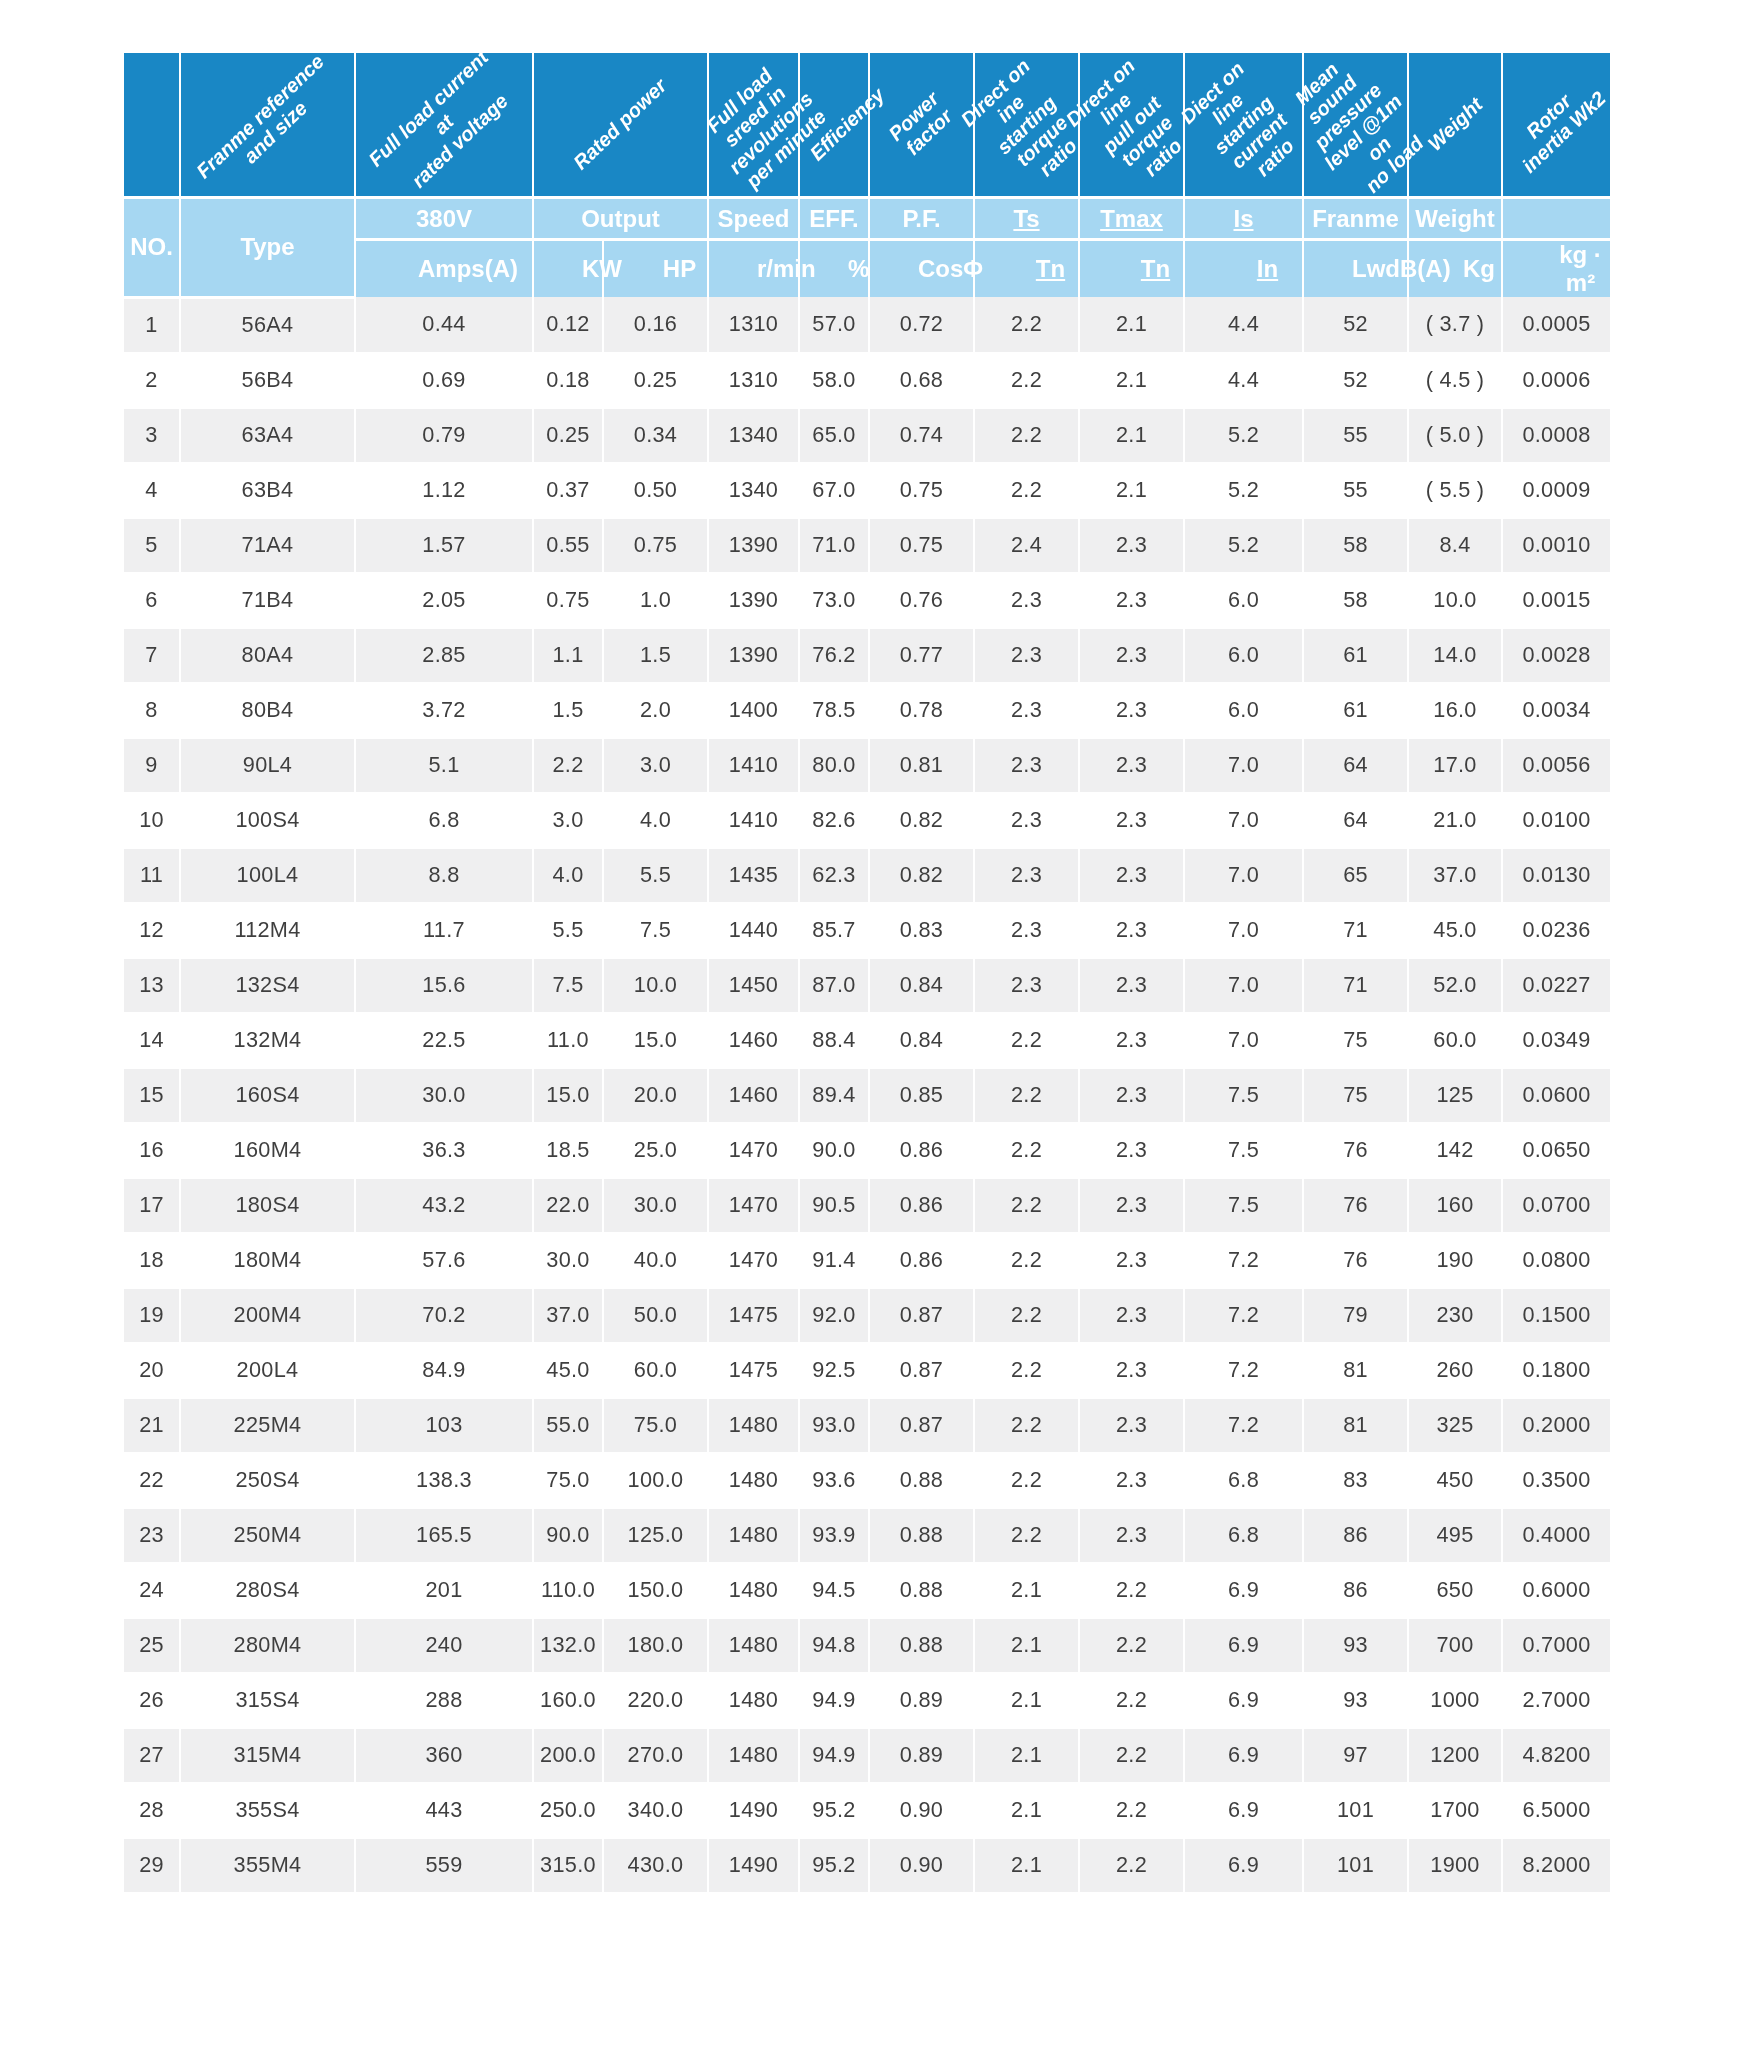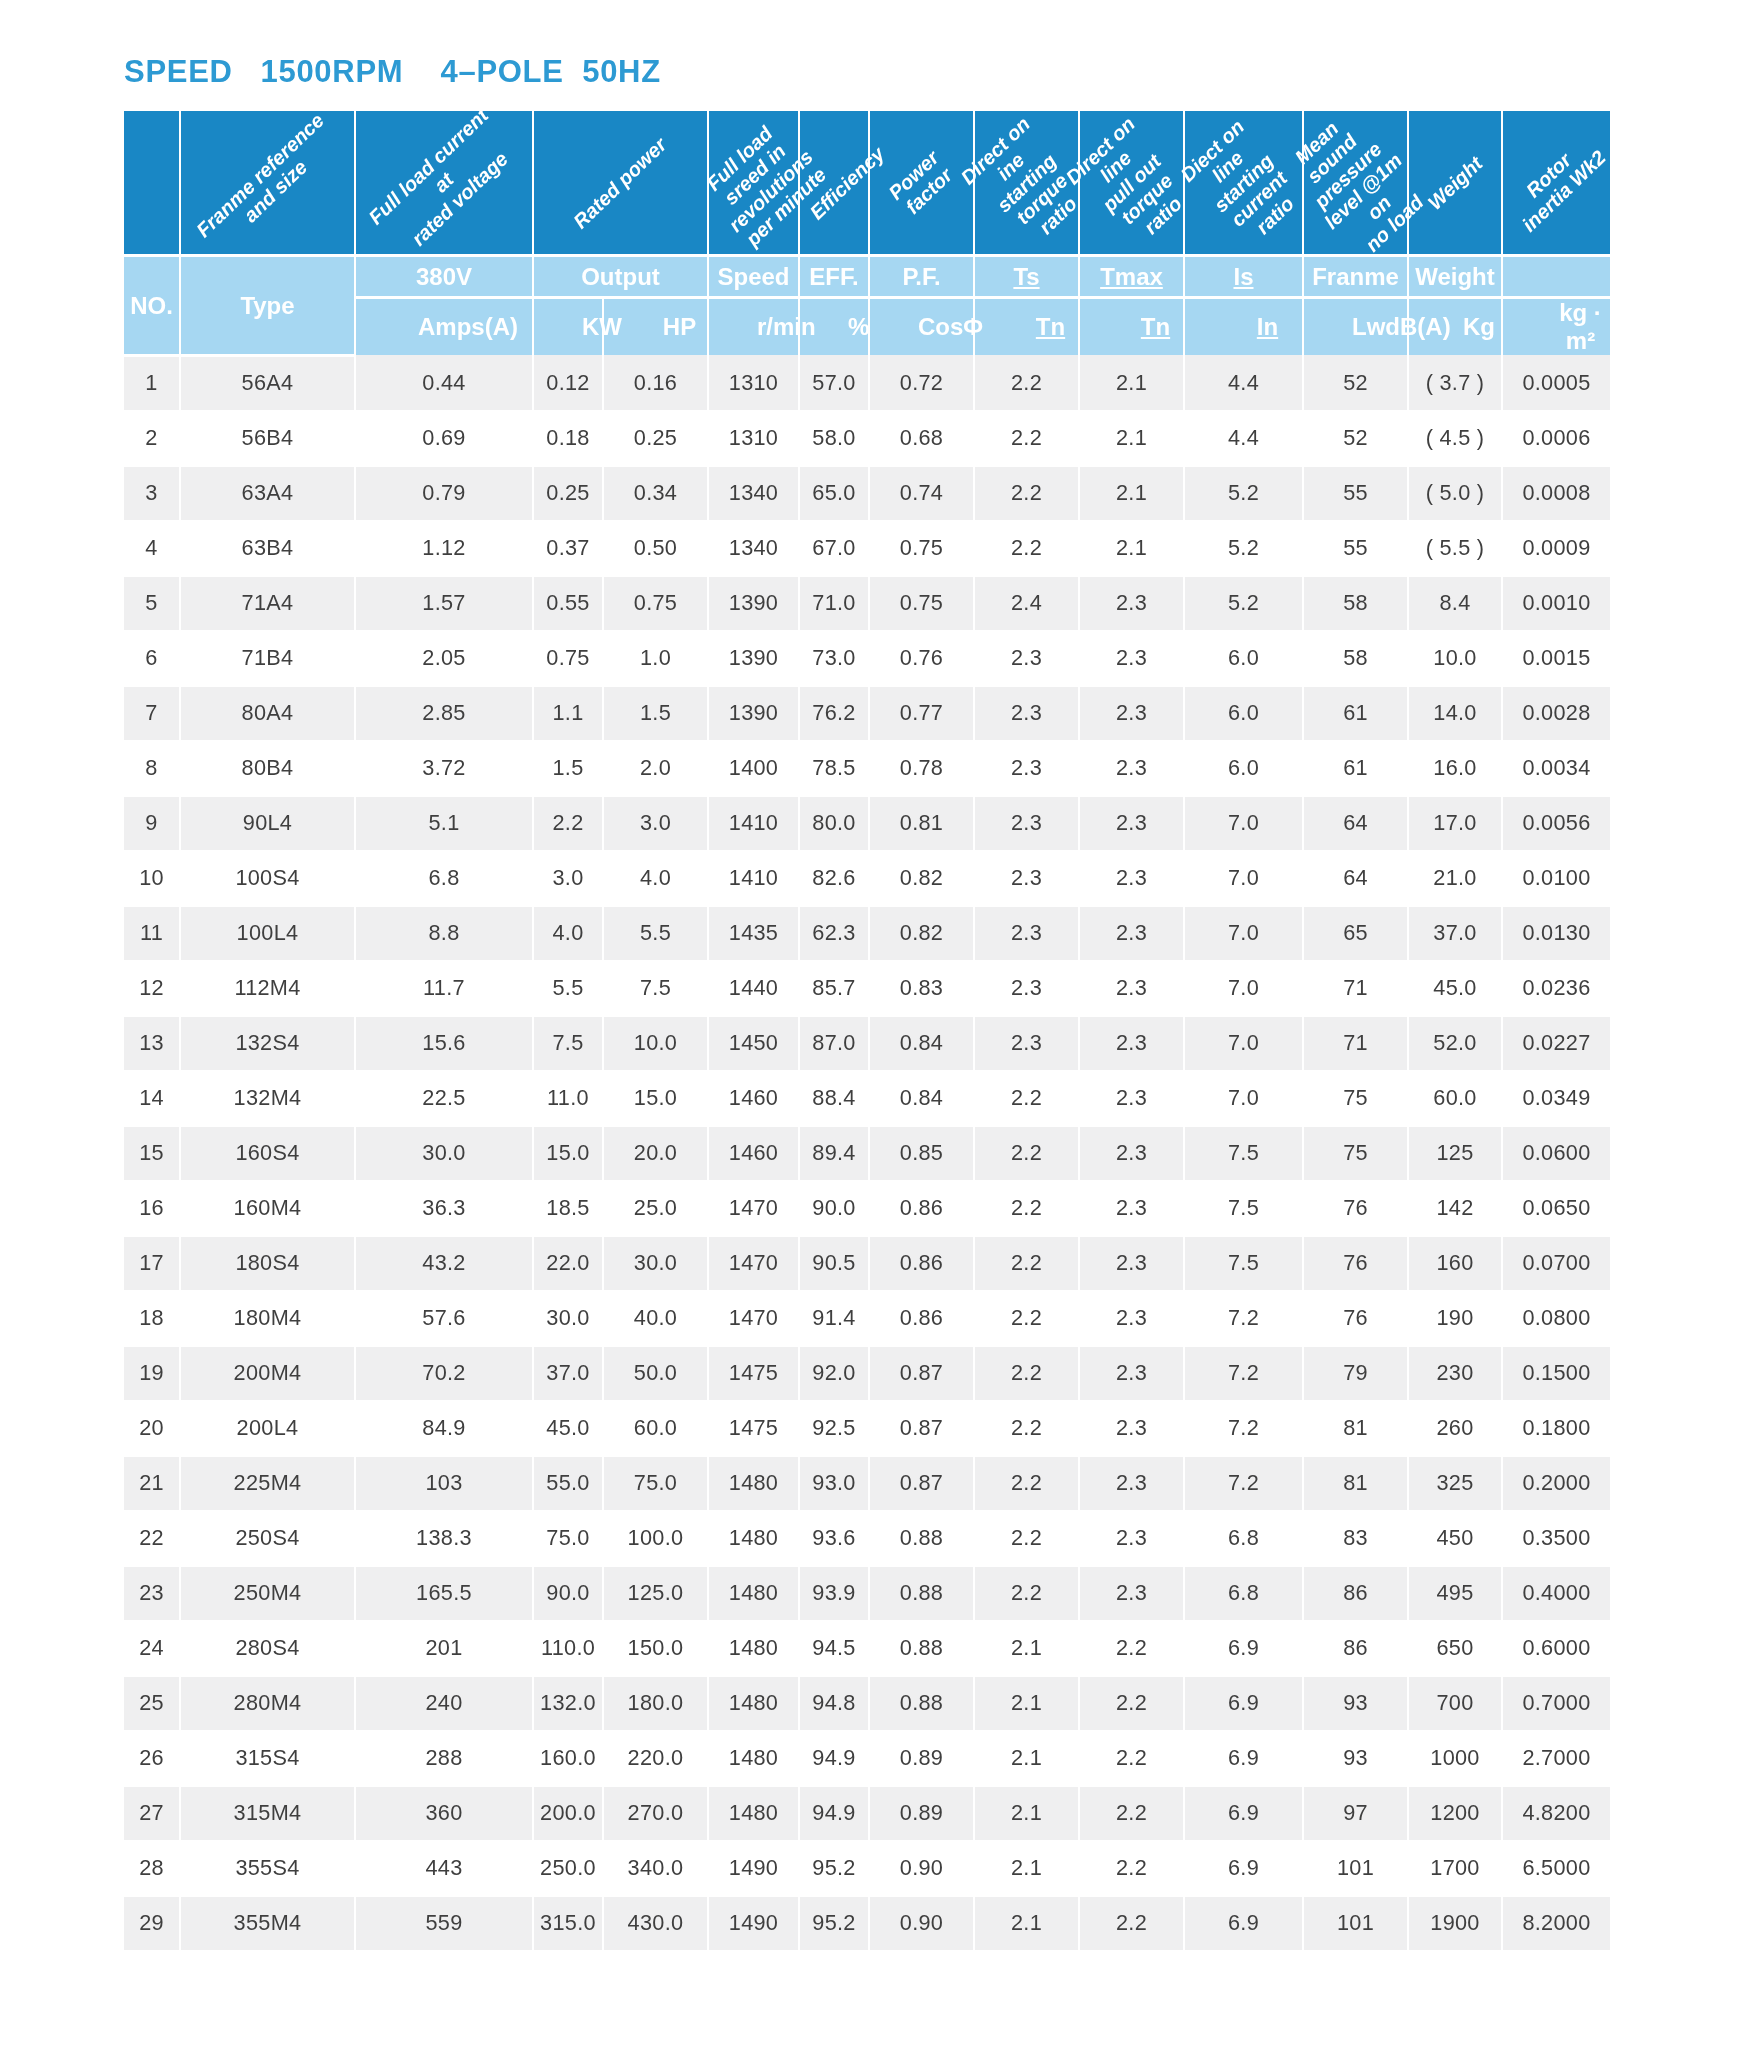--- a/index.html
+++ b/index.html
@@ -77,21 +77,20 @@
   tbody td:last-child{border-right:none;}
   tbody tr:nth-child(odd){background:var(--row_gray,#efeff0);}
   tbody tr:nth-child(even){background:#ffffff;}
 </style>
 </head>
 <body>
 
 <div class="page">
   <div class="content">
 
-    <div class="subtitle">SPEED   1500RPM    4–POLE  50HZ</div>
 
     <table class="tech">
       <colgroup>
         <col style="width:56px">
           <col style="width:175px">
           <col style="width:178px">
         <col style="width:70px">
           <col style="width:105px">
           <col style="width:91px">
         <col style="width:70px">

